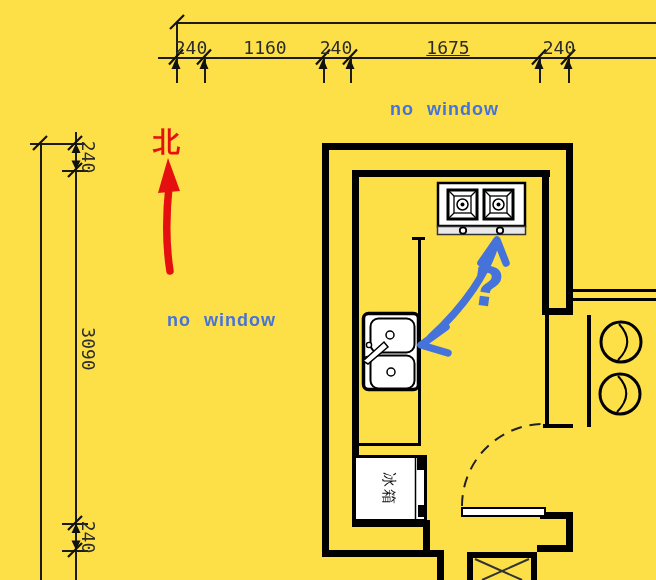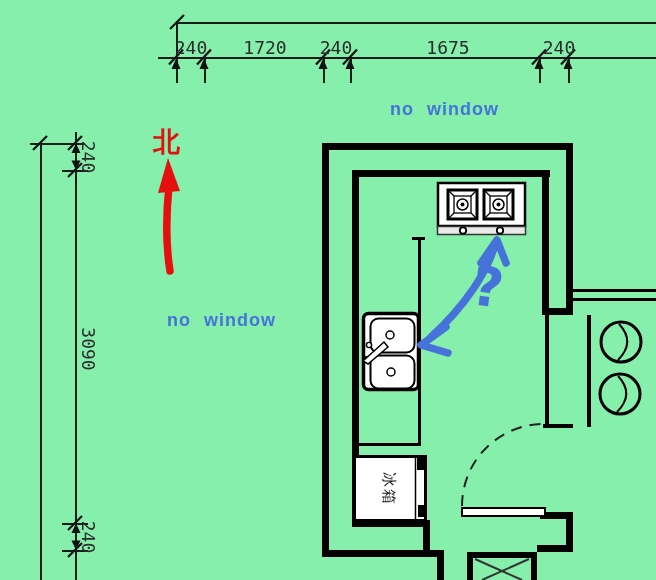--- a/index.html
+++ b/index.html
@@ -1,16 +1,16 @@
 <!DOCTYPE html>
 <html><head>
 <meta charset="utf-8">
 <style>
   html,body{margin:0;padding:0;background:#fff;}
-  #plan{position:relative;width:656px;height:580px;background:#86efac;overflow:hidden;
+  #plan{position:relative;width:656px;height:580px;background:#fde047;overflow:hidden;
         font-family:"Liberation Sans",sans-serif;}
   .w{position:absolute;background:#000;}
   .dline{position:absolute;background:#1c1c1c;}
   .dim{position:absolute;font-family:"DejaVu Sans Mono",monospace;font-size:18px;color:#2b2b2b;
        white-space:nowrap;transform:translateX(-50%);}
   .dimv{position:absolute;font-family:"DejaVu Sans Mono",monospace;font-size:18px;color:#2b2b2b;
        white-space:nowrap;transform:translate(-50%,-50%) rotate(90deg);}
   .nowin{position:absolute;font-weight:bold;font-size:18px;color:#4673d9;
          letter-spacing:1px;word-spacing:7px;white-space:nowrap;}
   #north-label{position:absolute;left:153px;top:124px;font-size:27px;font-weight:bold;color:#e60f0f;}
@@ -177,23 +177,23 @@
     </g>
 
     <g fill="none" stroke="#4673d9" stroke-width="7.5" stroke-linecap="round" stroke-linejoin="round">
       <path d="M 495 245 C 487 272 466 305 431 337"></path>
       <path d="M 481 263 L 497 240 L 506 263"></path>
       <path d="M 446 327 L 421 345 L 448 353"></path>
     </g>
   </svg>
 
   <span class="dim txt" style="left:191px;top:37px;">240</span>
-  <span class="dim txt" style="left:265px;top:37px;">1720</span>
+  <span class="dim txt" style="left:265px;top:37px;">1160</span>
   <span class="dim txt" style="left:336px;top:37px;">240</span>
-  <span class="dim txt" style="left:448px;top:37px;">1675</span>
+  <span class="dim txt" style="left:448px;top:37px;text-decoration:underline;">1675</span>
   <span class="dim txt" style="left:559px;top:37px;">240</span>
 
   <span class="dimv txt" style="left:88px;top:157px;">240</span>
   <span class="dimv txt" style="left:88px;top:349px;">3090</span>
   <span class="dimv txt" style="left:88px;top:537px;">240</span>
 
   <span id="north-label" class="txt">北</span>
   <span class="nowin txt" style="left:390px;top:99px;">no window</span>
   <span class="nowin txt" style="left:167px;top:310px;">no window</span>
   <span id="question-mark" class="txt">?</span>

